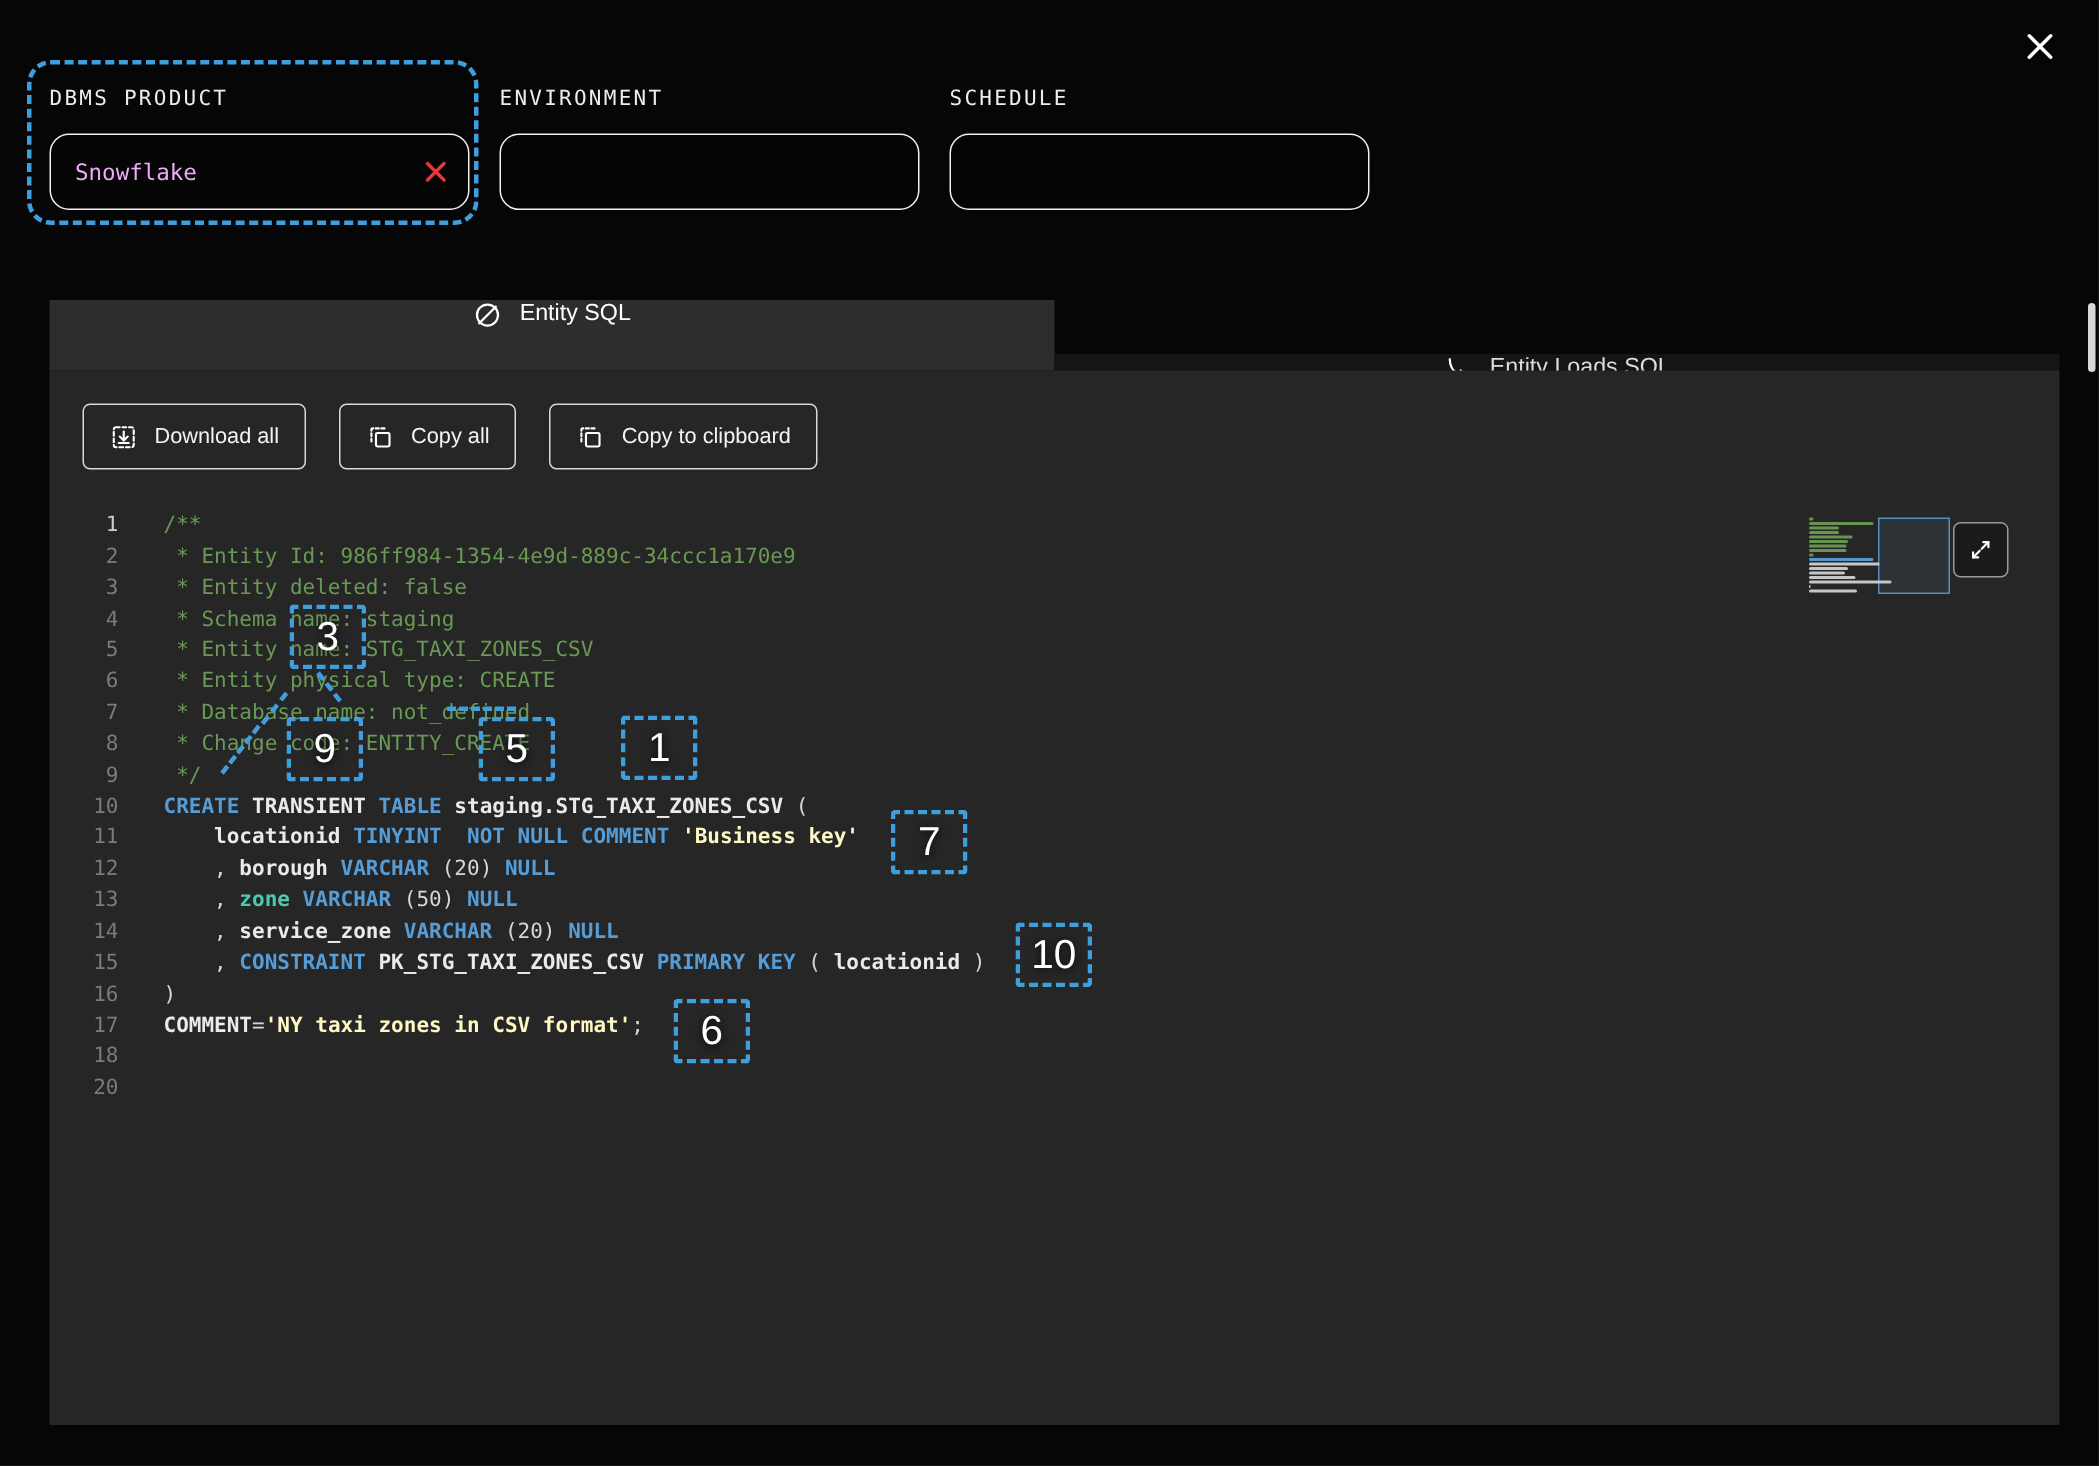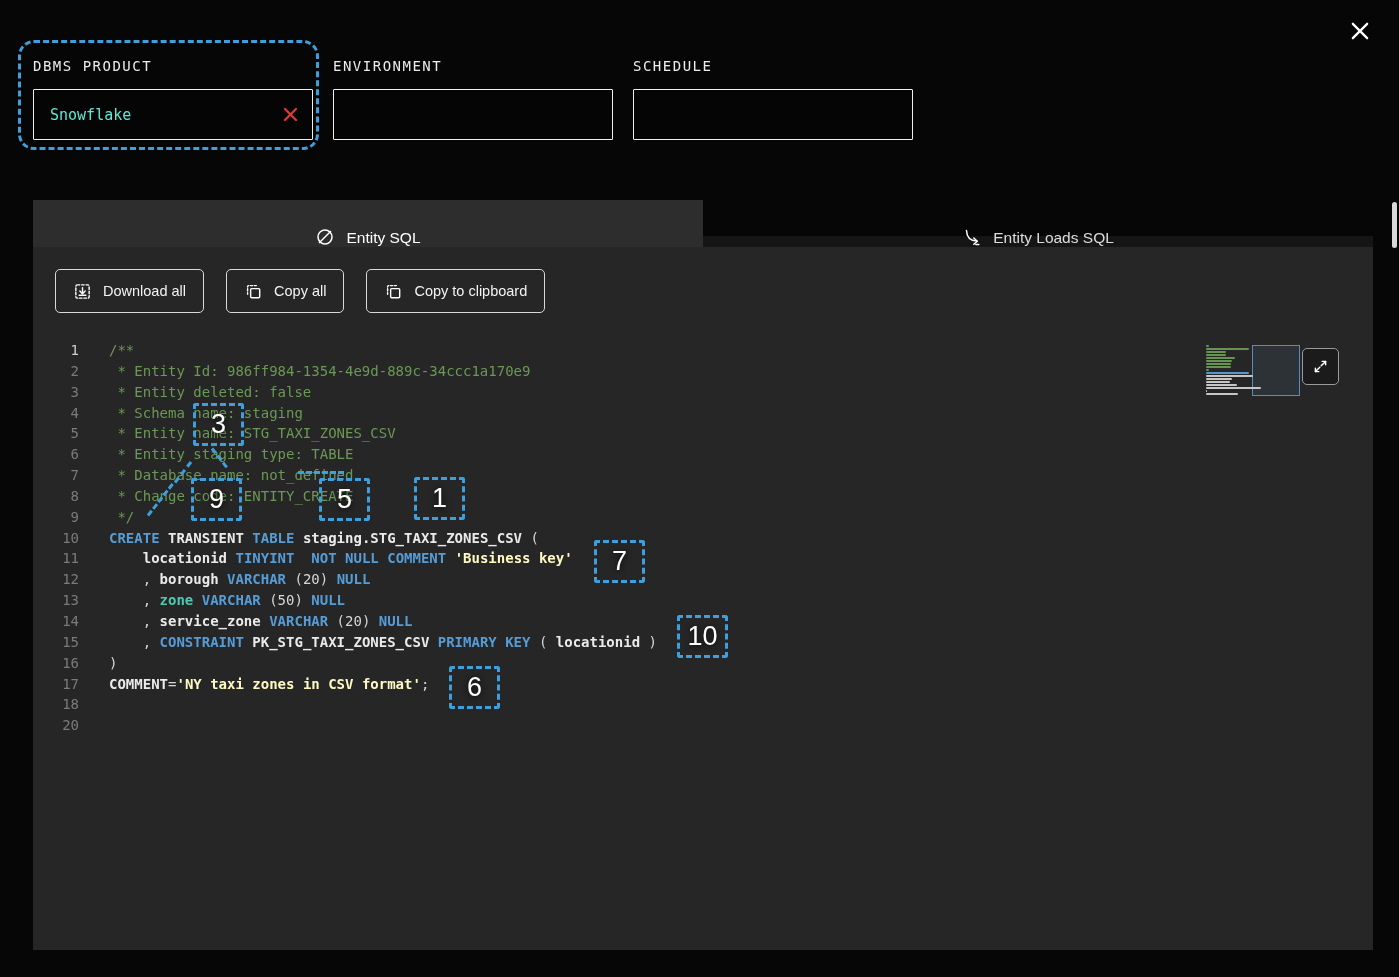--- a/index.html
+++ b/index.html
@@ -20,38 +20,38 @@
   
   .form-row { position:absolute; top:58px; left:33px; display:flex; gap:20px; }
   .field-group { width:280px; }
   .field-label {
     font-family:"DejaVu Sans Mono", monospace; font-size:14px;
     letter-spacing:1.5px; color:#ececec; margin-bottom:15px; white-space:nowrap;
   }
   .field-input-wrap { position:relative; }
   .field-input {
     width:100%; height:51px; background:#050505;
-    border:1px solid #f0f0f0; border-radius:1px;
-    color:#5eead4; font-family:"DejaVu Sans Mono", monospace; font-size:15px;
+    border:1px solid #f0f0f0; border-radius:13px;
+    color:#f0abfc; font-family:"DejaVu Sans Mono", monospace; font-size:15px;
     padding:0 40px 0 16px; outline:none;
   }
   .clear-icon {
     position:absolute; right:12px; top:50%; transform:translateY(-50%);
     width:22px; height:22px; cursor:pointer; display:flex; align-items:center; justify-content:center;
   }
 
   .field-highlight {
     position:absolute; border:3.5px dashed #3f9edc; border-radius:16px;
     pointer-events:none; z-index:40;
   }
 
   
   .tabs { position:absolute; left:33px; top:200px; width:1340px; height:47px; display:flex; }
   .tab {
-    flex:1; display:flex; align-items:flex-end; justify-content:center; gap:11px;
+    flex:1; display:flex; align-items:flex-start; justify-content:center; gap:11px;
     font-size:15.5px; cursor:pointer;
   }
   .tab.active { background:#2d2d2d; color:#fff; }
   .tab.inactive { background:#151515; color:#dcdcdc;margin-top:36px; }
 
   
   .panel { position:absolute; left:33px; top:247px; width:1340px; height:703px; background:#262626; }
 
   .toolbar { position:absolute; left:22px; top:22px; display:flex; gap:22px; }
   .toolbar-btn {
@@ -207,21 +207,21 @@
     </button>
   </div>
 
   <div class="editor">
     <div>
         <div class="code-line"><span class="ln ln-first">1</span><span class="lc"><span class="tok-c">/**</span></span></div>
         <div class="code-line"><span class="ln">2</span><span class="lc"><span class="tok-c"> * Entity Id: 986ff984-1354-4e9d-889c-34ccc1a170e9</span></span></div>
         <div class="code-line"><span class="ln">3</span><span class="lc"><span class="tok-c"> * Entity deleted: false</span></span></div>
         <div class="code-line"><span class="ln">4</span><span class="lc"><span class="tok-c"> * Schema name: staging</span></span></div>
         <div class="code-line"><span class="ln">5</span><span class="lc"><span class="tok-c"> * Entity name: STG_TAXI_ZONES_CSV</span></span></div>
-        <div class="code-line"><span class="ln">6</span><span class="lc"><span class="tok-c"> * Entity staging type: TABLE</span></span></div>
+        <div class="code-line"><span class="ln">6</span><span class="lc"><span class="tok-c"> * Entity physical type: CREATE</span></span></div>
         <div class="code-line"><span class="ln">7</span><span class="lc"><span class="tok-c"> * Database name: not_defined</span></span></div>
         <div class="code-line"><span class="ln">8</span><span class="lc"><span class="tok-c"> * Change code: ENTITY_CREATE</span></span></div>
         <div class="code-line"><span class="ln">9</span><span class="lc"><span class="tok-c"> */</span></span></div>
         <div class="code-line"><span class="ln">10</span><span class="lc"><span class="tok-k">CREATE</span><span class="tok-p"> </span><span class="tok-b">TRANSIENT</span><span class="tok-p"> </span><span class="tok-k">TABLE</span><span class="tok-p"> </span><span class="tok-b">staging.STG_TAXI_ZONES_CSV</span><span class="tok-p"> (</span></span></div>
         <div class="code-line"><span class="ln">11</span><span class="lc"><span class="tok-p">    </span><span class="tok-b">locationid</span><span class="tok-p"> </span><span class="tok-k">TINYINT</span><span class="tok-p">  </span><span class="tok-k">NOT NULL</span><span class="tok-p"> </span><span class="tok-k">COMMENT</span><span class="tok-p"> </span><span class="tok-s">'Business key'</span></span></div>
         <div class="code-line"><span class="ln">12</span><span class="lc"><span class="tok-p">    , </span><span class="tok-b">borough</span><span class="tok-p"> </span><span class="tok-k">VARCHAR</span><span class="tok-p"> (20) </span><span class="tok-k">NULL</span></span></div>
         <div class="code-line"><span class="ln">13</span><span class="lc"><span class="tok-p">    , </span><span class="tok-t">zone</span><span class="tok-p"> </span><span class="tok-k">VARCHAR</span><span class="tok-p"> (50) </span><span class="tok-k">NULL</span></span></div>
         <div class="code-line"><span class="ln">14</span><span class="lc"><span class="tok-p">    , </span><span class="tok-b">service_zone</span><span class="tok-p"> </span><span class="tok-k">VARCHAR</span><span class="tok-p"> (20) </span><span class="tok-k">NULL</span></span></div>
         <div class="code-line"><span class="ln">15</span><span class="lc"><span class="tok-p">    , </span><span class="tok-k">CONSTRAINT</span><span class="tok-p"> </span><span class="tok-b">PK_STG_TAXI_ZONES_CSV</span><span class="tok-p"> </span><span class="tok-k">PRIMARY KEY</span><span class="tok-p"> ( </span><span class="tok-b">locationid</span><span class="tok-p"> )</span></span></div>
         <div class="code-line"><span class="ln">16</span><span class="lc"><span class="tok-p">)</span></span></div>

